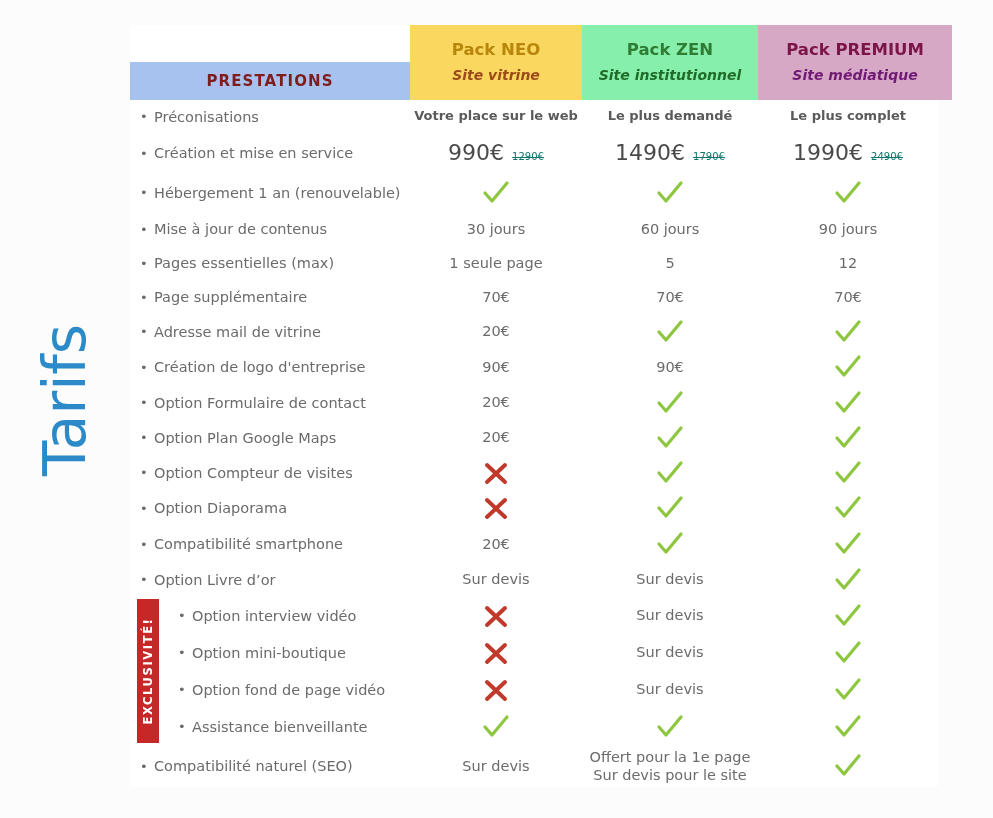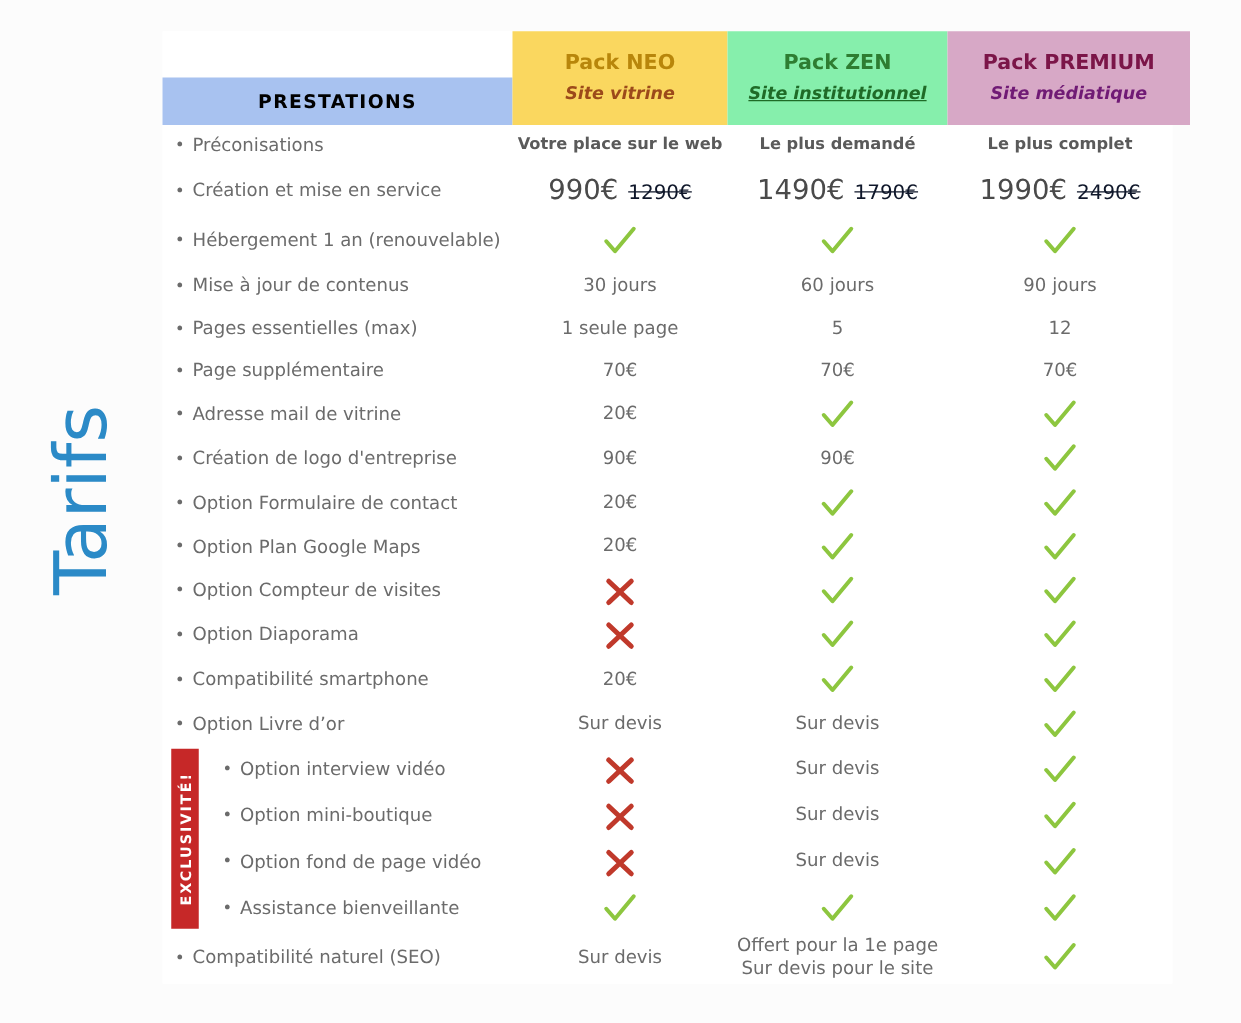--- a/index.html
+++ b/index.html
@@ -86,39 +86,39 @@
     top: 37px;
     height: 38px;
     background: #a8c2f0;
     flex-direction: row;
     justify-content: center;
   }
   #hdr-prestations .lbl {
     font-size: 15px;
     font-weight: bold;
     letter-spacing: 1.1px;
-    color: #000000;
+    color: #7f1d1d;
     font-family: "DejaVu Sans", sans-serif;
   }
   #hdr-neo {
     left: 280px;
     width: 172px;
     background: #fad75f;
     color: #b8860b;
   }
   #hdr-neo .hdr-pack-title { color: #b8860b; }
   #hdr-neo .hdr-pack-sub { color: #9c4a1a; }
 
   #hdr-zen {
     left: 452px;
     width: 176px;
     background: #86efac;
   }
   #hdr-zen .hdr-pack-title { color: #2e7d32; }
-  #hdr-zen .hdr-pack-sub { color: #1f6b27; text-decoration: underline; }
+  #hdr-zen .hdr-pack-sub { color: #1f6b27; }
 
   #hdr-premium {
     left: 628px;
     width: 194px;
     background: #d7a8c6;
   }
   #hdr-premium .hdr-pack-title { color: #7b1548; }
   #hdr-premium .hdr-pack-sub { color: #701a75; }
 
   
@@ -177,22 +177,22 @@
   }
 
   
   .row-price .cell-val { flex-direction: row; align-items: baseline; }
   .price-new {
     font-size: 22px;
     color: #4a4a4a;
     font-family: "DejaVu Sans", sans-serif;
   }
   .price-old {
-    font-size: 16px;
-    color: #0f172a;
+    font-size: 10px;
+    color: #0f766e;
     text-decoration: line-through;
     margin-left: 8px;
   }
 
   
   .icon-check, .icon-cross {
     display: block;
     width: 30px;
     height: 30px;
   }

